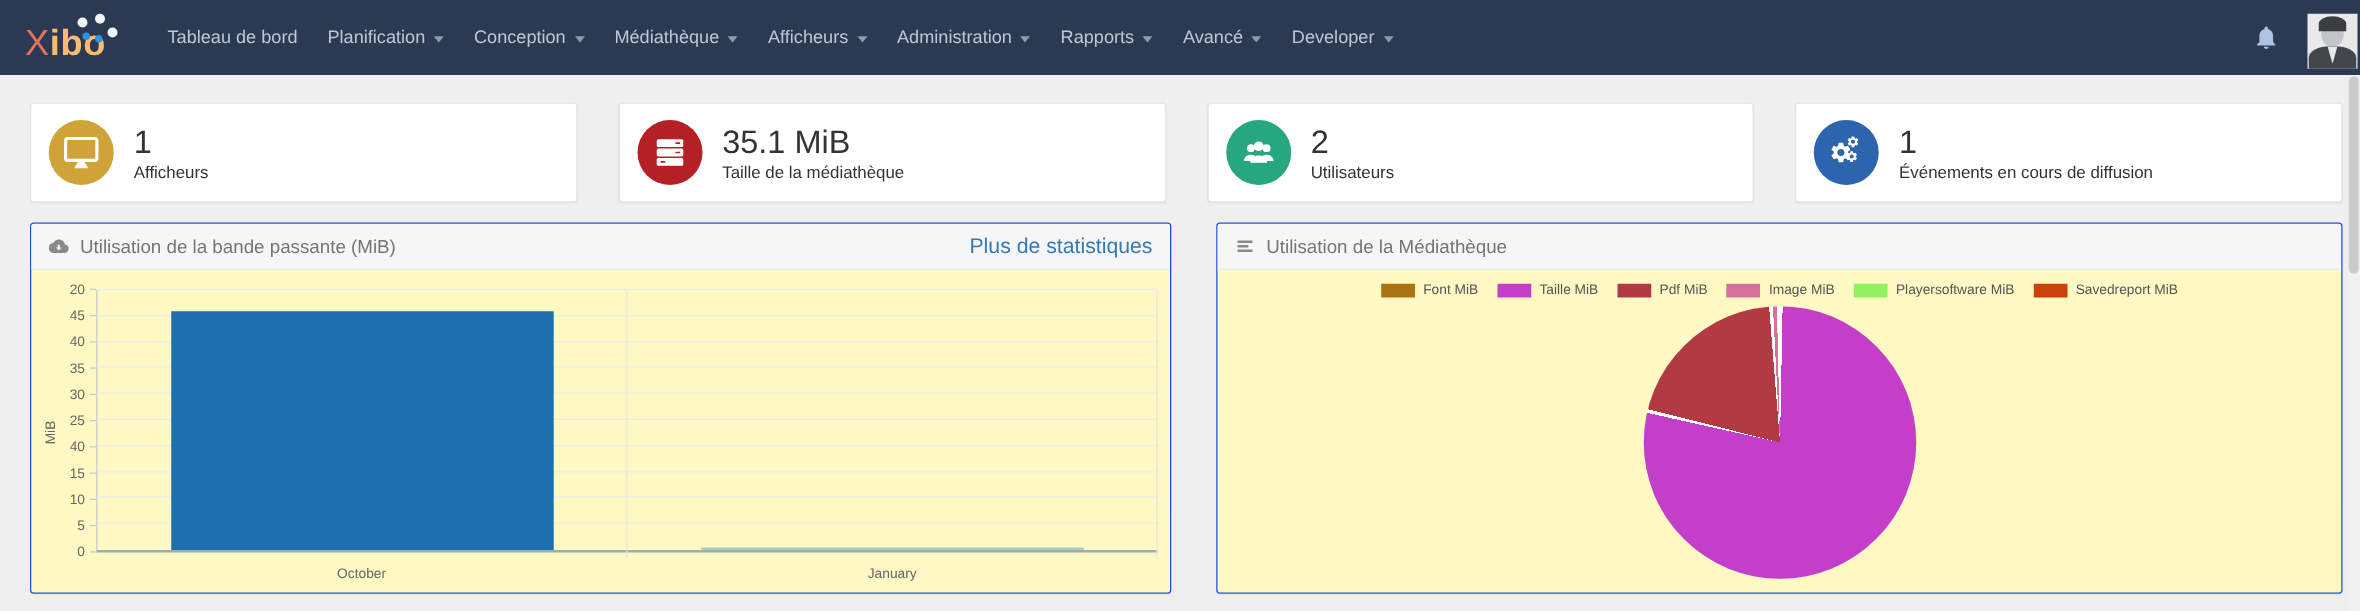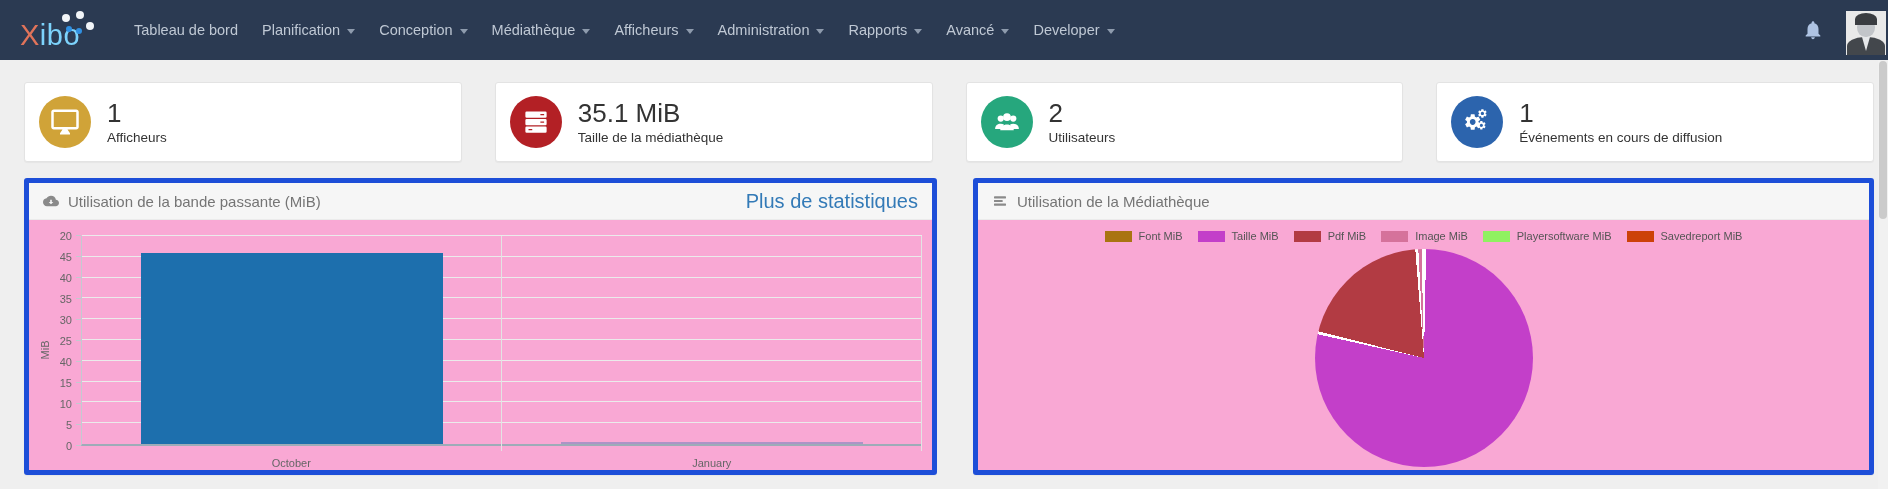--- a/index.html
+++ b/index.html
@@ -4,21 +4,21 @@
 <style>
   * { margin:0; padding:0; box-sizing:border-box; }
   html,body { width:1888px; height:489px; overflow:hidden; }
   body { background:#efefef; font-family:"Liberation Sans", sans-serif; }
 
   
   .navbar { height:60px; background:#2b3a52; display:flex; align-items:center; padding:0 0 0 20px; position:relative; }
   .logo { position:relative; width:76px; height:52px; margin-right:26px; cursor:pointer; }
   .logo-text { position:absolute; left:0; bottom:4px; font-size:29px; font-weight:500; letter-spacing:.5px; }
   .logo-x { color:#e0735a; }
-  .logo-ibo { color:#7dd3fc; }
+  .logo-ibo { color:#fdba74;font-weight:bold; }
   .dot { position:absolute; border-radius:50%; }
   .dot-w { background:#f2f5f8; }
   .dot-b { background:#3090e2; }
   .nav-menu { display:flex; align-items:center; height:100%; }
   .nav-item { display:flex; align-items:center; gap:7px; padding:0 12px; height:100%; color:#bfc8d4; font-size:14.5px; text-decoration:none; cursor:pointer; white-space:nowrap; }
   .caret { width:0; height:0; border-left:4px solid transparent; border-right:4px solid transparent; border-top:5px solid #8e9bad; margin-top:2px; }
   .nav-right { margin-left:auto; display:flex; align-items:center; gap:22px; padding-right:2px; }
   .bell { width:22px; height:22px; cursor:pointer; }
   .avatar { width:40px; height:44px; background:#e9e9e9; position:relative; overflow:hidden; cursor:pointer; margin-top:6px; }
   .av-head { position:absolute; left:11px; top:6px; width:18px; height:20px; border-radius:50% 50% 46% 46%; background:#c2c5c9; }
@@ -29,25 +29,25 @@
   
   .cards { display:grid; grid-template-columns:repeat(4,1fr); gap:33px; margin:22px 14px 0 24px; }
   .card { height:80px; background:#fff; border:1px solid #e3e3e3; border-radius:3px; display:flex; align-items:center; box-shadow:0 1px 1px rgba(0,0,0,.04); }
   .card-circle { width:52px; height:52px; border-radius:50%; margin:0 16px 0 14px; display:flex; align-items:center; justify-content:center; flex:none; }
   .card-circle svg { width:30px; height:30px; fill:#fff; }
   .card-value { font-size:26px; color:#333; line-height:1.15; }
   .card-label { font-size:13.5px; color:#333; margin-top:1px; }
 
   
   .panels { display:grid; grid-template-columns:913px 1fr; gap:36px; margin:16px 14px 0 24px; }
-  .panel { background:#f9a8d4; border:5px solid #1d4ed8; border-radius:3px; height:297px; overflow:hidden; box-shadow:0 1px 1px rgba(0,0,0,.04); }
+  .panel { background:#fef9c3; border:1px solid #1d4ed8; border-radius:3px; height:297px; overflow:hidden; box-shadow:0 1px 1px rgba(0,0,0,.04); }
   .panel-header { height:37px; background:#f6f6f6; border-bottom:1px solid #ebebeb; display:flex; align-items:center; padding:0 14px; gap:9px; }
   .panel-header svg { width:16px; height:16px; fill:#8a8a8a; flex:none; }
   .panel-title { font-size:15px; color:#757575; }
-  .panel-link { margin-left:auto; font-size:20px; color:#337ab7; text-decoration:none; cursor:pointer; }
+  .panel-link { margin-left:auto; font-size:17px; color:#337ab7; text-decoration:none; cursor:pointer; }
 
   
   .chart-area { position:relative; height:252px; margin:4px 6px 0 8px; }
   .y-axis-title { position:absolute; left:2px; top:50%; transform:translateY(-50%) rotate(180deg); writing-mode:vertical-rl; font-size:11px; color:#666; }
   .y-axis { position:absolute; left:12px; width:32px; top:12px; bottom:30px; }
   .ytick { position:absolute; right:9px; transform:translateY(50%); font-size:11px; color:#666; }
   .ymark { position:absolute; right:0; width:5px; height:1px; background:#c3cad0; }
   .plot { position:absolute; left:44px; right:4px; top:12px; bottom:30px; border-left:1px solid #c3cad0; border-bottom:2px solid #9dacb8; }
   .gridline { position:absolute; left:0; right:0; height:1px; background:#ebebeb; }
   .vgrid { position:absolute; top:0; bottom:-7px; width:1px; background:#e3e3e3; }

